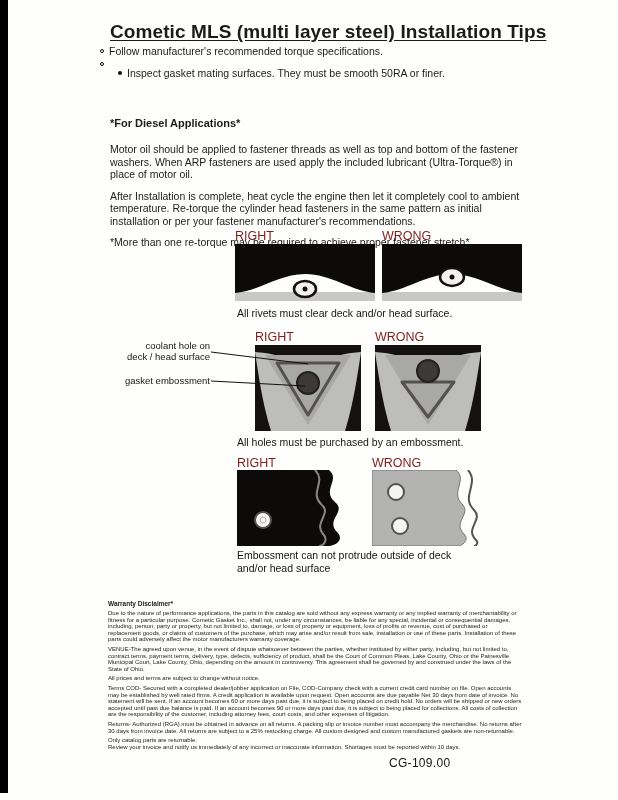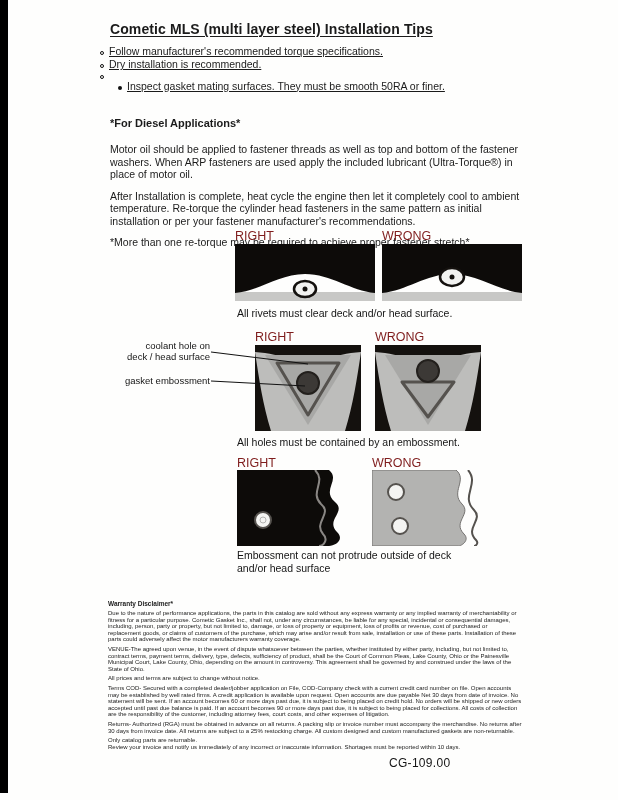--- a/index.html
+++ b/index.html
@@ -6,26 +6,26 @@
   html,body { background:#e9e9e9; }
   body { font-family:"Liberation Sans", sans-serif; color:#1b1b1b; }
   .page {
     position:relative; width:618px; height:800px; margin:0 auto;
     background:#fefefd; overflow:hidden;
   }
   .edge-bar { position:absolute; left:0; top:0; width:8px; height:793px; background:#000; }
 
   .doc-title {
     position:absolute; left:110px; top:21px;
-    font-size:14px; font-weight:bold; text-decoration:underline;
+    font-size:19px; font-weight:bold; text-decoration:underline;
     text-underline-offset:2px; letter-spacing:0.1px;
   }
 
   .tips { position:absolute; left:100px; top:45px; width:440px; }
-  .tip-row { display:flex; align-items:center; margin-bottom:1px; font-size:10.5px; line-height:12px;text-decoration:underline; }
+  .tip-row { display:flex; align-items:flex-start; margin-bottom:1px; font-size:10.5px; line-height:12px; }
   .tip-row.sub { margin-left:18px; }
   .marker-ring { flex:0 0 auto; width:4px; height:4px; border:1px solid #111; border-radius:50%; margin:3.5px 5px 0 0; }
   .marker-dot  { flex:0 0 auto; width:4px; height:4px; background:#111; border-radius:50%; margin:4px 5px 0 0; }
 
   .diesel { position:absolute; left:110px; top:117px; width:414px; }
   .diesel h2 { font-size:11px; font-weight:bold; margin-bottom:14px; }
   .diesel p { font-size:10.5px; line-height:12.5px; margin-bottom:9px; }
 
   .fig-label { position:absolute; font-size:12.5px; text-align:left; color:#7f1d1d; }
   .fig { position:absolute; line-height:0; }
@@ -46,24 +46,20 @@
 
 <div class="page">
   <div class="edge-bar"></div>
 
   <h1 class="doc-title">Cometic MLS (multi layer steel) Installation Tips</h1>
 
   <div class="tips">
     <div class="tip-row">
       <span class="marker-ring"></span>
       <span>Follow manufacturer's recommended torque specifications.</span>
-    </div>
-    <div class="tip-row">
-      <span class="marker-ring"></span>
-      <span>Dry installation is recommended.</span>
     </div>
     <div class="tip-row">
       <span class="marker-ring"></span>
     </div>
     <div class="tip-row sub">
       <span class="marker-dot"></span>
       <span>Inspect gasket mating surfaces.  They must be smooth 50RA or finer.</span>
     </div>
   </div>
 
@@ -121,21 +117,21 @@
     </svg>
   </div>
 
   <div class="ann" style="left:126px; top:341px; width:84px;">coolant hole on deck / head surface</div>
   <div class="ann" style="left:118px; top:376px; width:92px;">gasket embossment</div>
   <svg class="pointer-lines" width="110" height="52" viewBox="0 0 110 52">
     <line x1="1" y1="8" x2="98" y2="20" stroke="#111" stroke-width="1"></line>
     <line x1="1" y1="37" x2="95" y2="42" stroke="#111" stroke-width="1"></line>
   </svg>
 
-  <div class="fig-caption" style="left:237px; top:436px;">All holes must be contained by an embossment.</div>
+  <div class="fig-caption" style="left:237px; top:436px;">All holes must be purchased by an embossment.</div>
 
   <div class="fig-label" style="left:237px; top:456px; width:125px;">RIGHT</div>
   <div class="fig-label" style="left:372px; top:456px; width:125px;">WRONG</div>
 
   <div class="fig" style="left:237px; top:470px;">
     <svg width="125" height="76" viewBox="0 0 125 76">
       <path d="M0,0 H92 C104,10 84,20 98,32 C110,42 88,50 100,62 C108,70 98,76 92,76 H0 Z" fill="#0d0b09"></path>
       <path d="M78,0 C90,12 72,22 84,34 C96,44 76,52 86,64 C92,70 86,76 82,76" fill="none" stroke="#8a8784" stroke-width="2"></path>
       <circle cx="26" cy="50" r="8" fill="#f4f4f2" stroke="#55524e" stroke-width="2"></circle>
       <circle cx="26" cy="50" r="3" fill="none" stroke="#b3b3b1" stroke-width="1"></circle>

